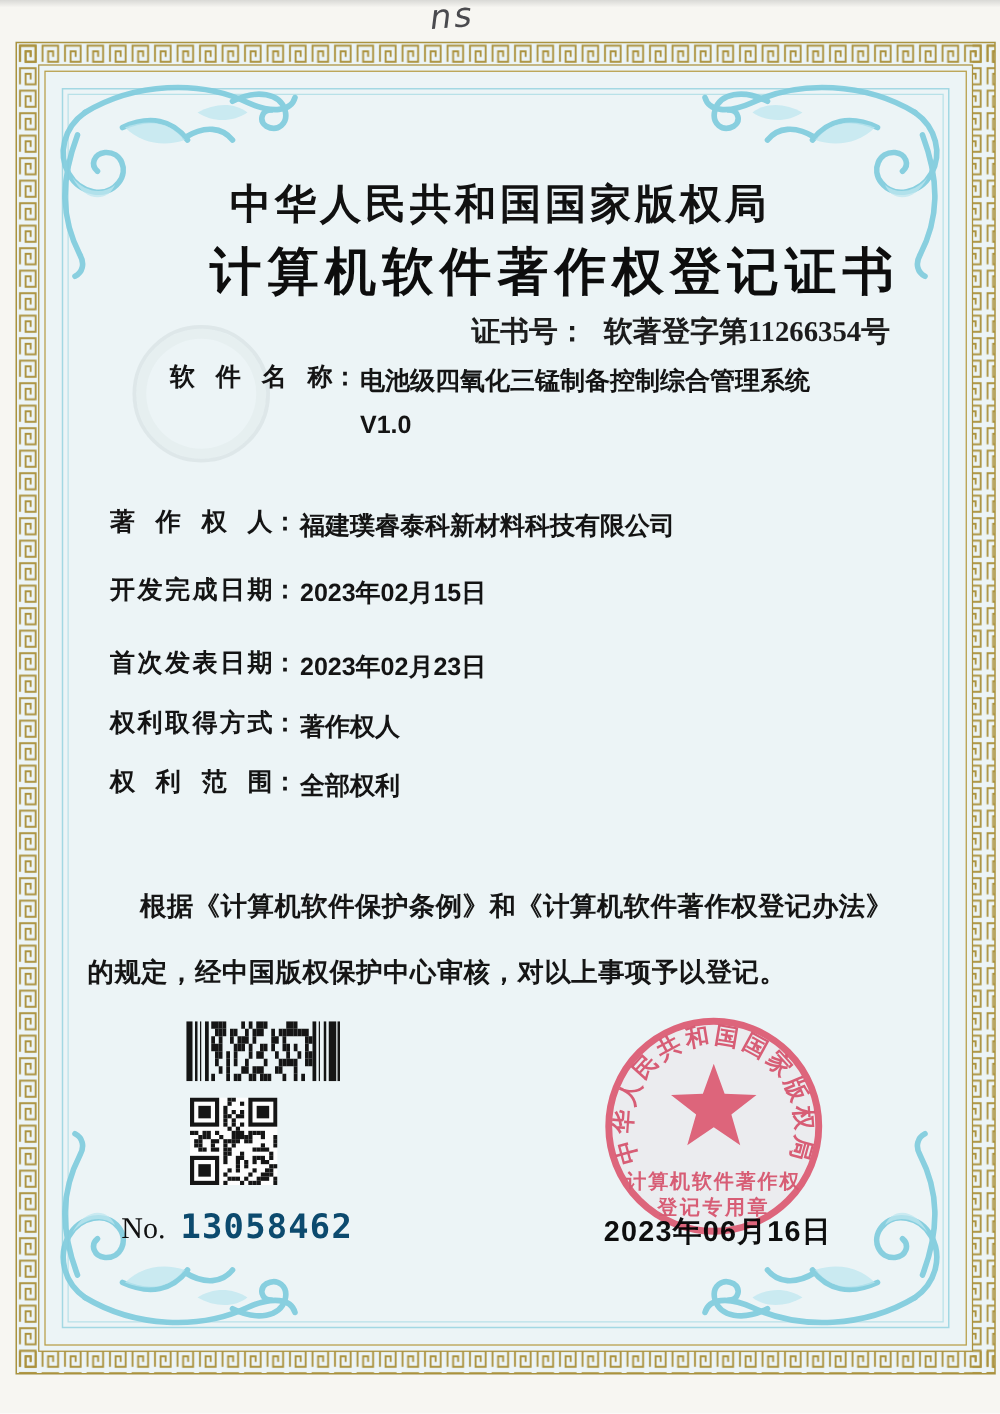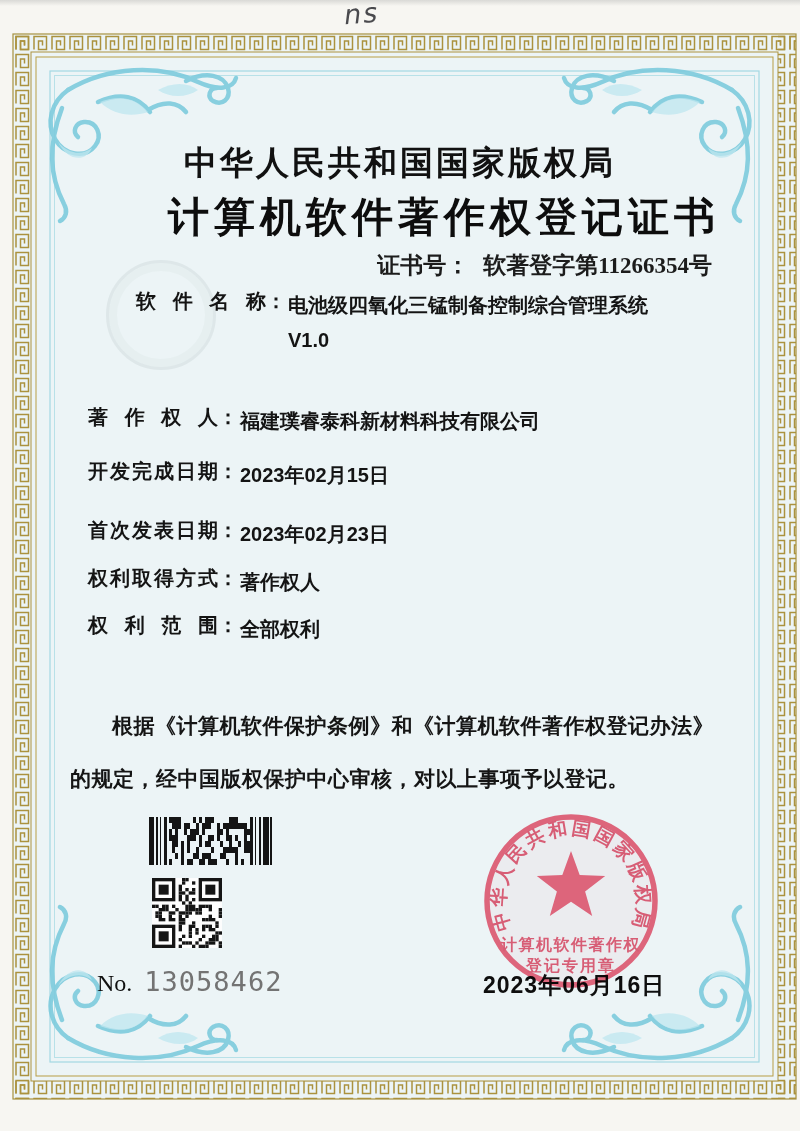--- a/index.html
+++ b/index.html
@@ -22,22 +22,22 @@
   .fcolon{display:inline-block;width:22px;vertical-align:top;}
   .fvalue{display:inline-block;vertical-align:top;max-width:480px;line-height:1.7;}
   .statement{position:absolute;left:70px;top:700px;width:662px;font-size:21px;font-weight:600;
         letter-spacing:0.5px;line-height:2.5;text-indent:2em;color:#151515;}
   .watermark{position:absolute;left:106px;top:260px;width:104px;height:104px;border-radius:50%;
         border:3px solid rgba(150,170,165,0.16);box-shadow:inset 0 0 0 8px rgba(160,180,175,0.07);}
   .barcode-wrap{position:absolute;left:149px;top:817px;width:123px;height:48px;}
   .qr-wrap{position:absolute;left:152px;top:878px;width:70px;height:70px;}
   .serial{position:absolute;left:97px;top:966px;}
   .serial .prefix{font-family:"Liberation Serif",serif;font-size:24px;color:#111;}
-  .serial .number{font-family:"DejaVu Sans Mono",monospace;font-size:27px;font-weight:normal;
-        color:#737373;letter-spacing:1px;margin-left:12px;}
+  .serial .number{font-family:"DejaVu Sans Mono",monospace;font-size:27px;font-weight:bold;
+        color:#0c4a6e;letter-spacing:1px;margin-left:12px;}
   .issue-date{position:absolute;left:483px;top:970px;font-size:23px;font-weight:bold;color:#0e0e0e;letter-spacing:1px;}
   .seal{position:absolute;left:474px;top:804px;width:194px;height:194px;mix-blend-mode:multiply;opacity:0.93;}
   .seal text{font-family:"Liberation Sans",sans-serif;font-weight:bold;}
 </style>
 </head>
 <body>
 
 <div class="page">
 
   <div class="handwriting">ns</div>

